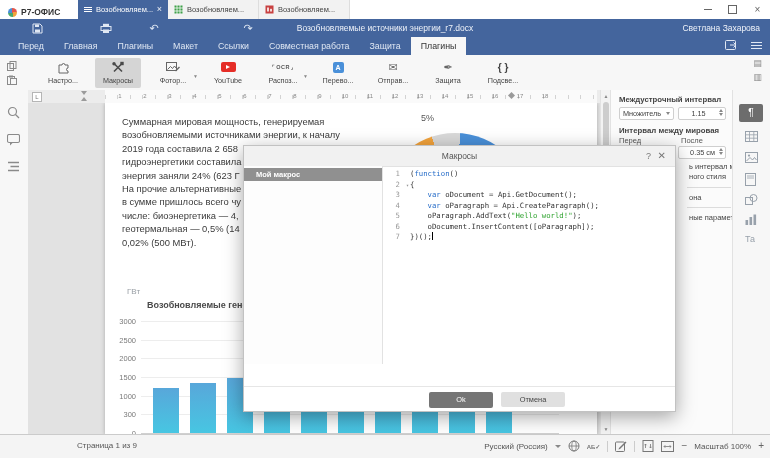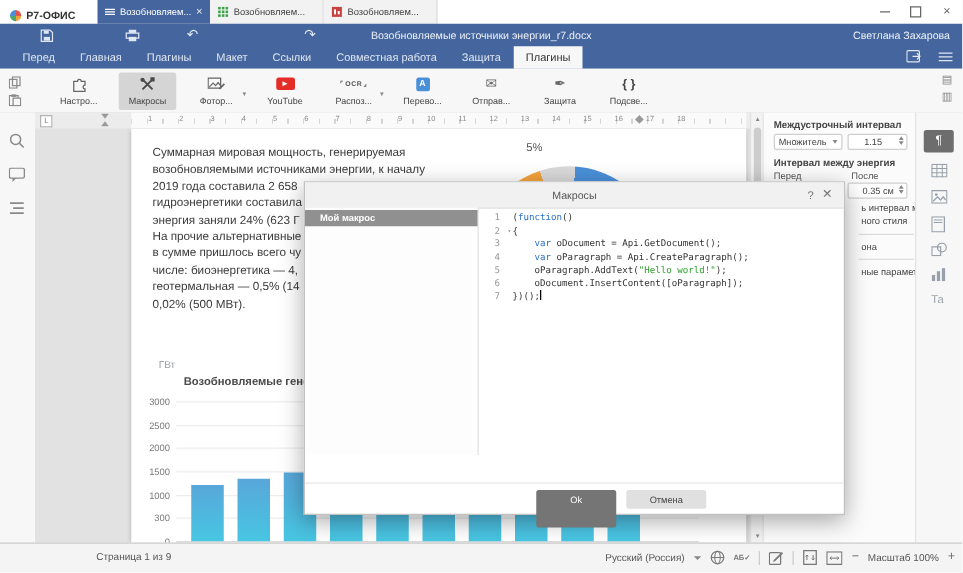--- a/index.html
+++ b/index.html
@@ -127,21 +127,21 @@
   .cl{display:flex;}
   .ln{width:16px;text-align:right;padding-right:3px;color:#999;flex:none;position:relative;}
   .fold{position:absolute;right:-6px;top:0;font-size:5px;color:#999;}
   .ct{white-space:pre;padding-left:7px;color:var(--codedef,#333);}
   .kw{color:var(--kw,#2a6fc9);} .str{color:var(--str,#2da22d);}
   .caret{display:inline-block;width:1px;height:8px;background:#000;vertical-align:-1px;}
   .dlg-tools{position:absolute;left:0;right:0;top:218px;height:22px;border-top:1px solid #dcdcdc;display:flex;align-items:center;padding:0 7px;gap:7px;box-sizing:border-box;}
   .dbtn{font-size:7.4px;color:#444;background:#fff;border:1px solid #c8c8c8;border-radius:2px;padding:2.5px 8px;white-space:nowrap;}
   .run{margin-left:auto;}
   .dlg-foot{position:absolute;left:0;right:0;top:240px;height:27px;border-top:1px solid #e6e6e6;}
-  .okbtn{position:absolute;left:185px;top:5px;width:64px;height:30px;background:#757575;color:#fff;border-radius:2px;
+  .okbtn{position:absolute;left:185px;top:5px;width:64px;height:16px;background:#757575;color:#fff;border-radius:2px;
          font-size:7.4px;text-align:center;line-height:15px;}
   .cancelbtn{position:absolute;left:257px;top:5px;width:64px;height:15px;background:#e0e0e0;color:#444;border-radius:2px;
          font-size:7.4px;text-align:center;line-height:15px;}
 
   
   .statusbar{position:absolute;left:0;right:0;bottom:0;height:23px;background:#f4f4f4;border-top:1px solid #cbcbcb;font-size:8px;color:#555;}
   .spage{position:absolute;left:77px;line-height:22px;}
   .sright{position:absolute;right:6px;top:0;height:22px;display:flex;align-items:center;gap:7px;}
   .ssep{width:1px;height:11px;background:#ccc;}
   .scaret{width:0;height:0;border-left:3px solid transparent;border-right:3px solid transparent;border-top:3.5px solid #888;}
@@ -437,21 +437,21 @@
       <span class="fval">Множитель</span>
       <span class="ddar"></span>
     </div>
     <div class="field" style="left:67px;top:17px;width:48px;text-align:center">
       <span class="fval" style="padding-right:10px">1.15</span>
       <span class="spin">
           <i class="u"></i>
           <i class="d"></i>
         </span>
     </div>
-    <div class="ptitle" style="top:36px">Интервал между энергия</div>
+    <div class="ptitle" style="top:36px">Интервал между мировая</div>
     <div style="position:absolute;left:8px;top:46px">Перед</div>
     <div style="position:absolute;left:70px;top:46px">После</div>
     <div class="field" style="left:67px;top:56px;width:48px;text-align:right">
       <span class="fval" style="padding-right:10px">0.35 см</span>
       <span class="spin">
           <i class="u"></i>
           <i class="d"></i>
         </span>
     </div>
     <div class="frag" style="top:72px">ь интервал между</div>

